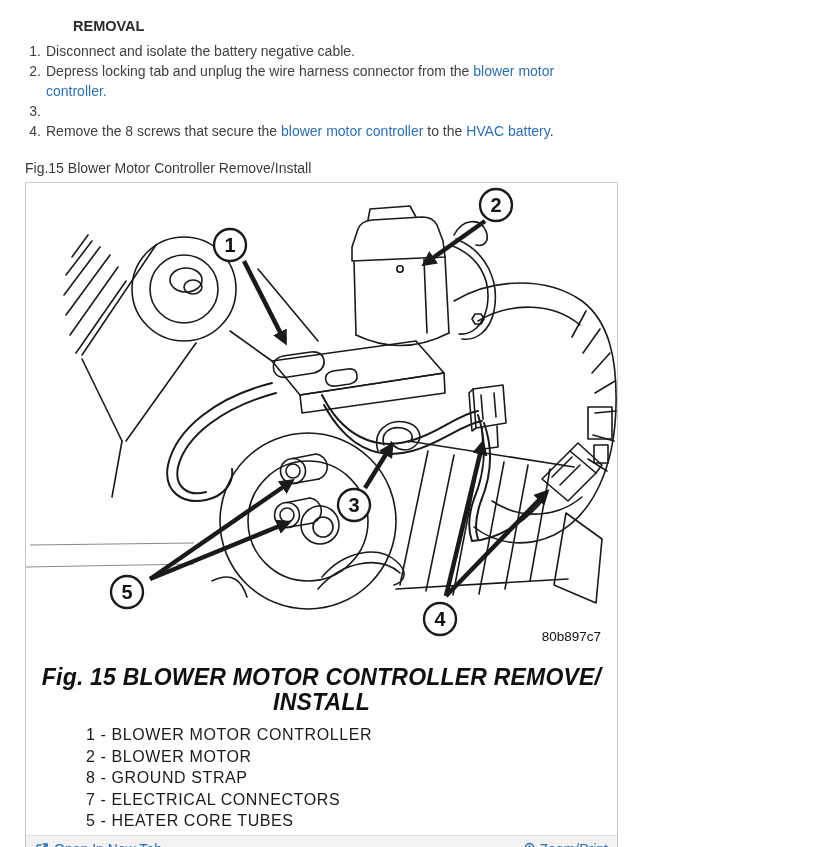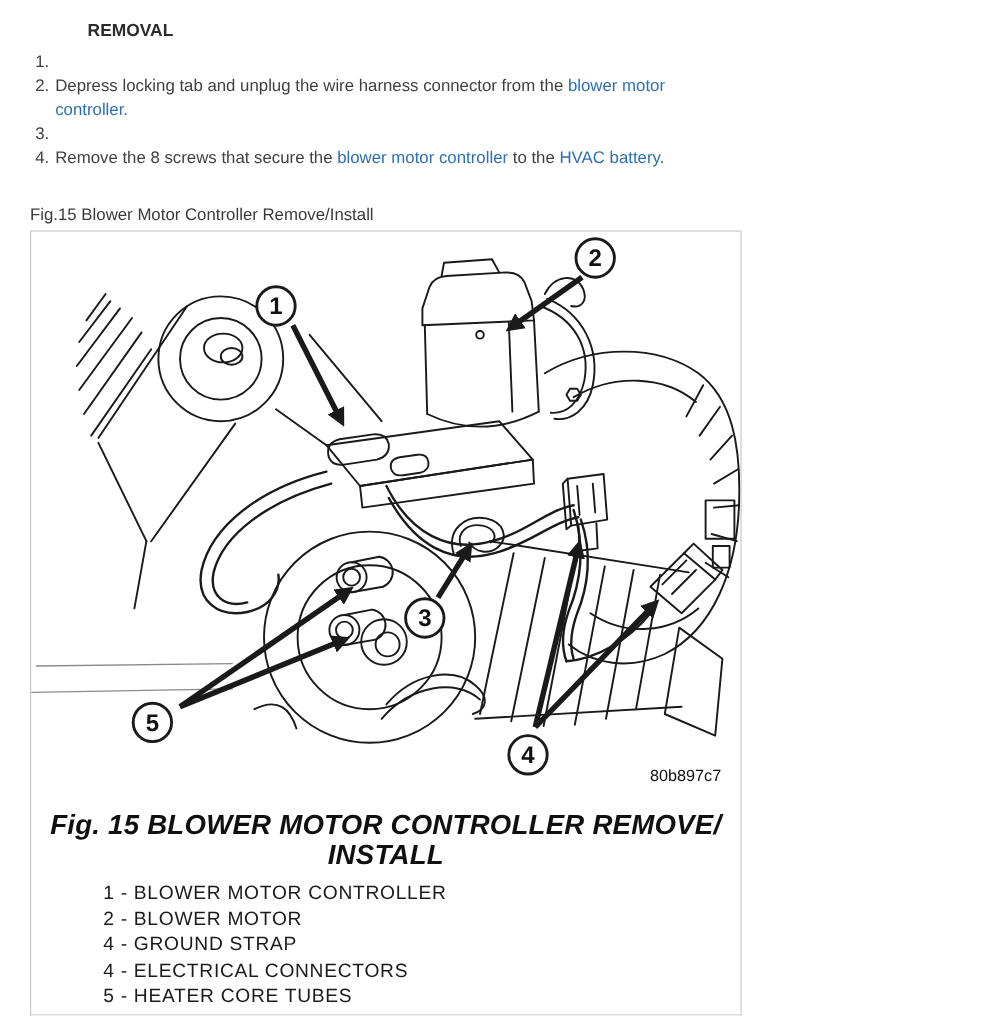--- a/index.html
+++ b/index.html
@@ -4,21 +4,21 @@
 <style>
   html,body{margin:0;padding:0;background:#ffffff;}
   body{width:826px;height:847px;position:relative;overflow:hidden;
        font-family:"Liberation Sans",sans-serif;color:#3d3d3d;}
   .content{position:absolute;left:25px;top:0;width:593px;}
   .heading{margin-top:19px;font-size:14.5px;line-height:15px;font-weight:bold;color:#2b2b2b;margin-left:48px;}
   ol.steps{margin:7px 0 0 0;padding:0;list-style:none;font-size:14px;color:#404040;}
   .step{display:flex;line-height:20px;}
   .step-num{flex:none;width:16px;text-align:right;margin-right:5px;}
   .lnk{color:#2e6fb2;text-decoration:none;cursor:pointer;}
-  .fig-caption{margin-top:30px;font-size:14px;line-height:15px;color:#3a3a3a;}
+  .fig-caption{margin-top:20px;font-size:14px;line-height:15px;color:#3a3a3a;}
   .figure-box{margin-top:6px;width:591px;border:1px solid #c8c8c8;background:#fff;}
   svg.diagram{display:block;width:591px;height:470px;}
   .fig-title{margin-top:12px;text-align:center;font-weight:bold;font-style:italic;
              font-size:23px;line-height:25px;color:#101010;letter-spacing:.2px;}
   .legend{margin:9px 0 0 60px;font-size:16px;line-height:21.6px;color:#1b1b1b;letter-spacing:.6px;}
   .fig-footer{margin-top:3px;height:27px;background:#f2f2f2;border-top:1px solid #dcdcdc;
               display:flex;align-items:center;justify-content:space-between;padding:0 9px;}
   .footer-link{display:flex;align-items:center;gap:5px;color:#2e6fb2;font-size:14px;
                text-decoration:none;cursor:pointer;}
   .footer-link svg{display:block;}
@@ -26,20 +26,21 @@
 </head>
 <body>
 
 <div class="content">
 
   <div class="heading">REMOVAL</div>
 
   <ol class="steps">
     <li class="step">
       <span class="step-num">1.</span>
+      <span><span>Disconnect and isolate the battery negative cable.</span><a class="lnk"></a><span></span><a class="lnk"></a><span></span></span>
     </li>
     <li class="step">
       <span class="step-num">2.</span>
       <span><span>Depress locking tab and unplug the wire harness connector from the </span><a class="lnk">blower motor controller.</a><span></span><a class="lnk"></a><span></span></span>
     </li>
     <li class="step">
       <span class="step-num">3.</span>
     </li>
     <li class="step">
       <span class="step-num">4.</span>
@@ -229,22 +230,22 @@
     </svg>
 
     <div class="fig-title">
       <div>Fig. 15 BLOWER MOTOR CONTROLLER REMOVE/</div>
       <div>INSTALL</div>
     </div>
 
     <div class="legend">
       <div class="legend-item">1 - BLOWER MOTOR CONTROLLER</div>
       <div class="legend-item">2 - BLOWER MOTOR</div>
-      <div class="legend-item">4 - GROUND STRAP</div>
-      <div class="legend-item">4 - ELECTRICAL CONNECTORS</div>
+      <div class="legend-item">8 - GROUND STRAP</div>
+      <div class="legend-item">7 - ELECTRICAL CONNECTORS</div>
       <div class="legend-item">5 - HEATER CORE TUBES</div>
     </div>
 
     <div class="fig-footer">
       <a class="footer-link">
         <svg width="14" height="14" viewBox="0 0 14 14" fill="none" stroke="#2e6fb2" stroke-width="1.6" stroke-linecap="round" stroke-linejoin="round">
           <path d="M 6,3 H 3.2 Q 2,3 2,4.2 V 10.8 Q 2,12 3.2,12 H 9.8 Q 11,12 11,10.8 V 8"></path>
           <path d="M 8,2 H 12 V 6"></path>
           <path d="M 12,2 L 7.2,6.8"></path>
         </svg>

